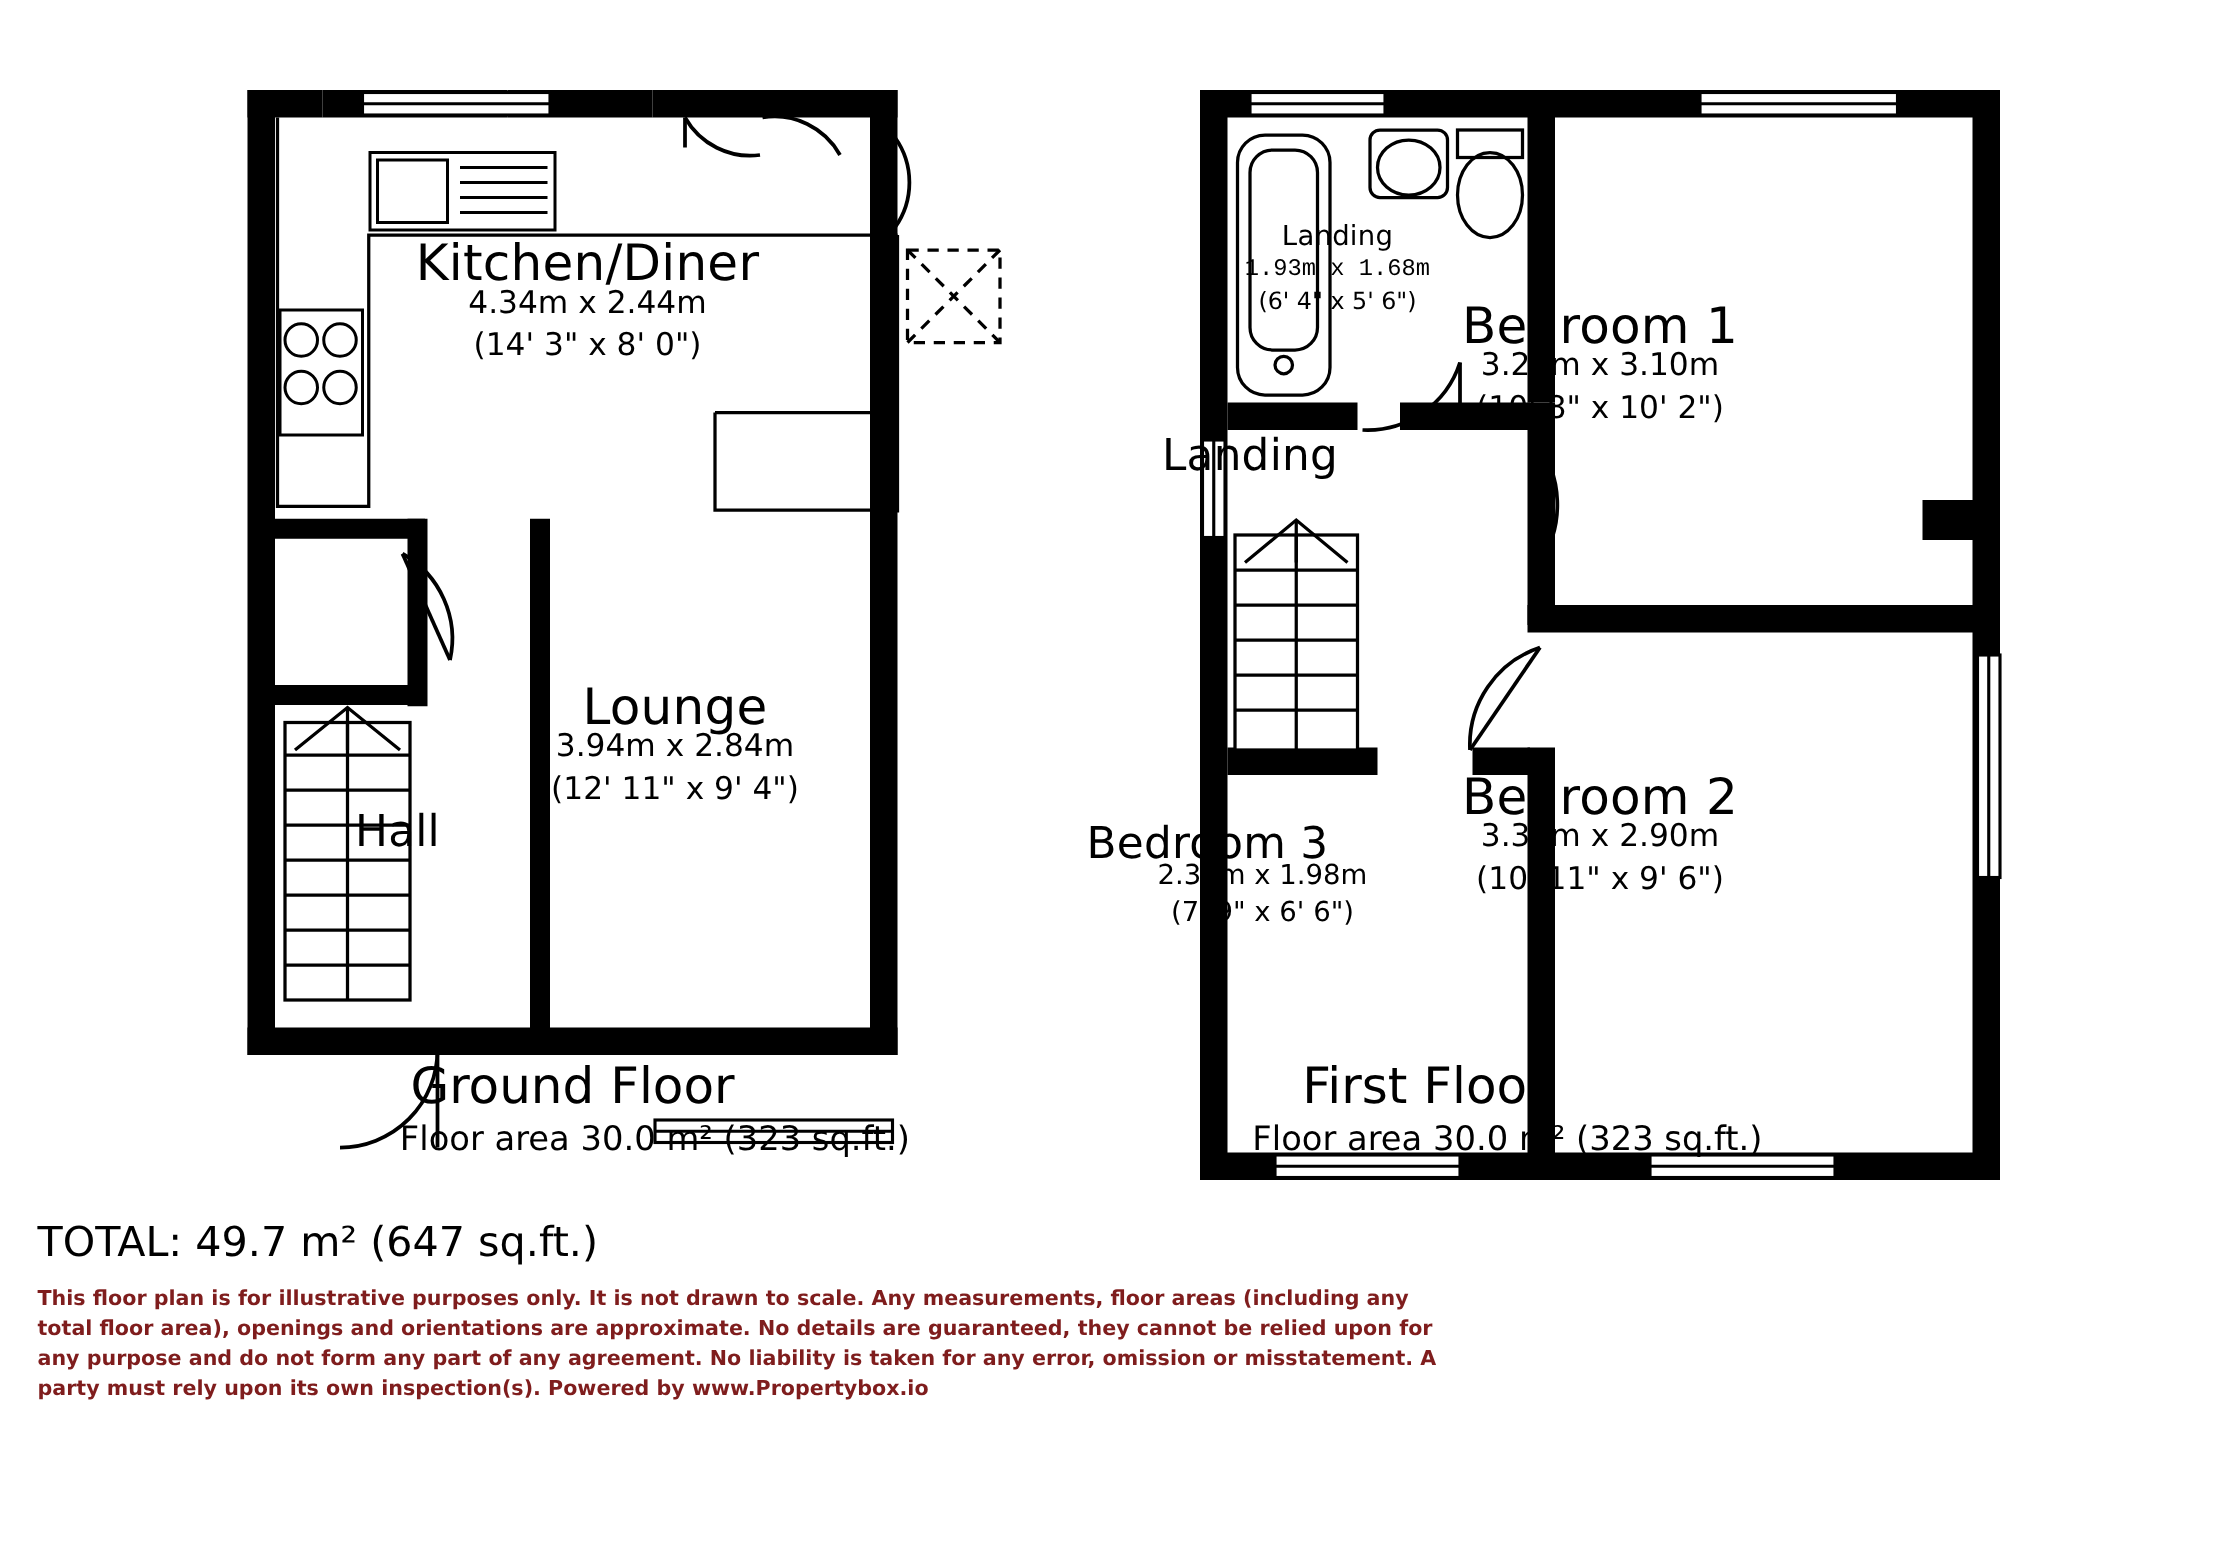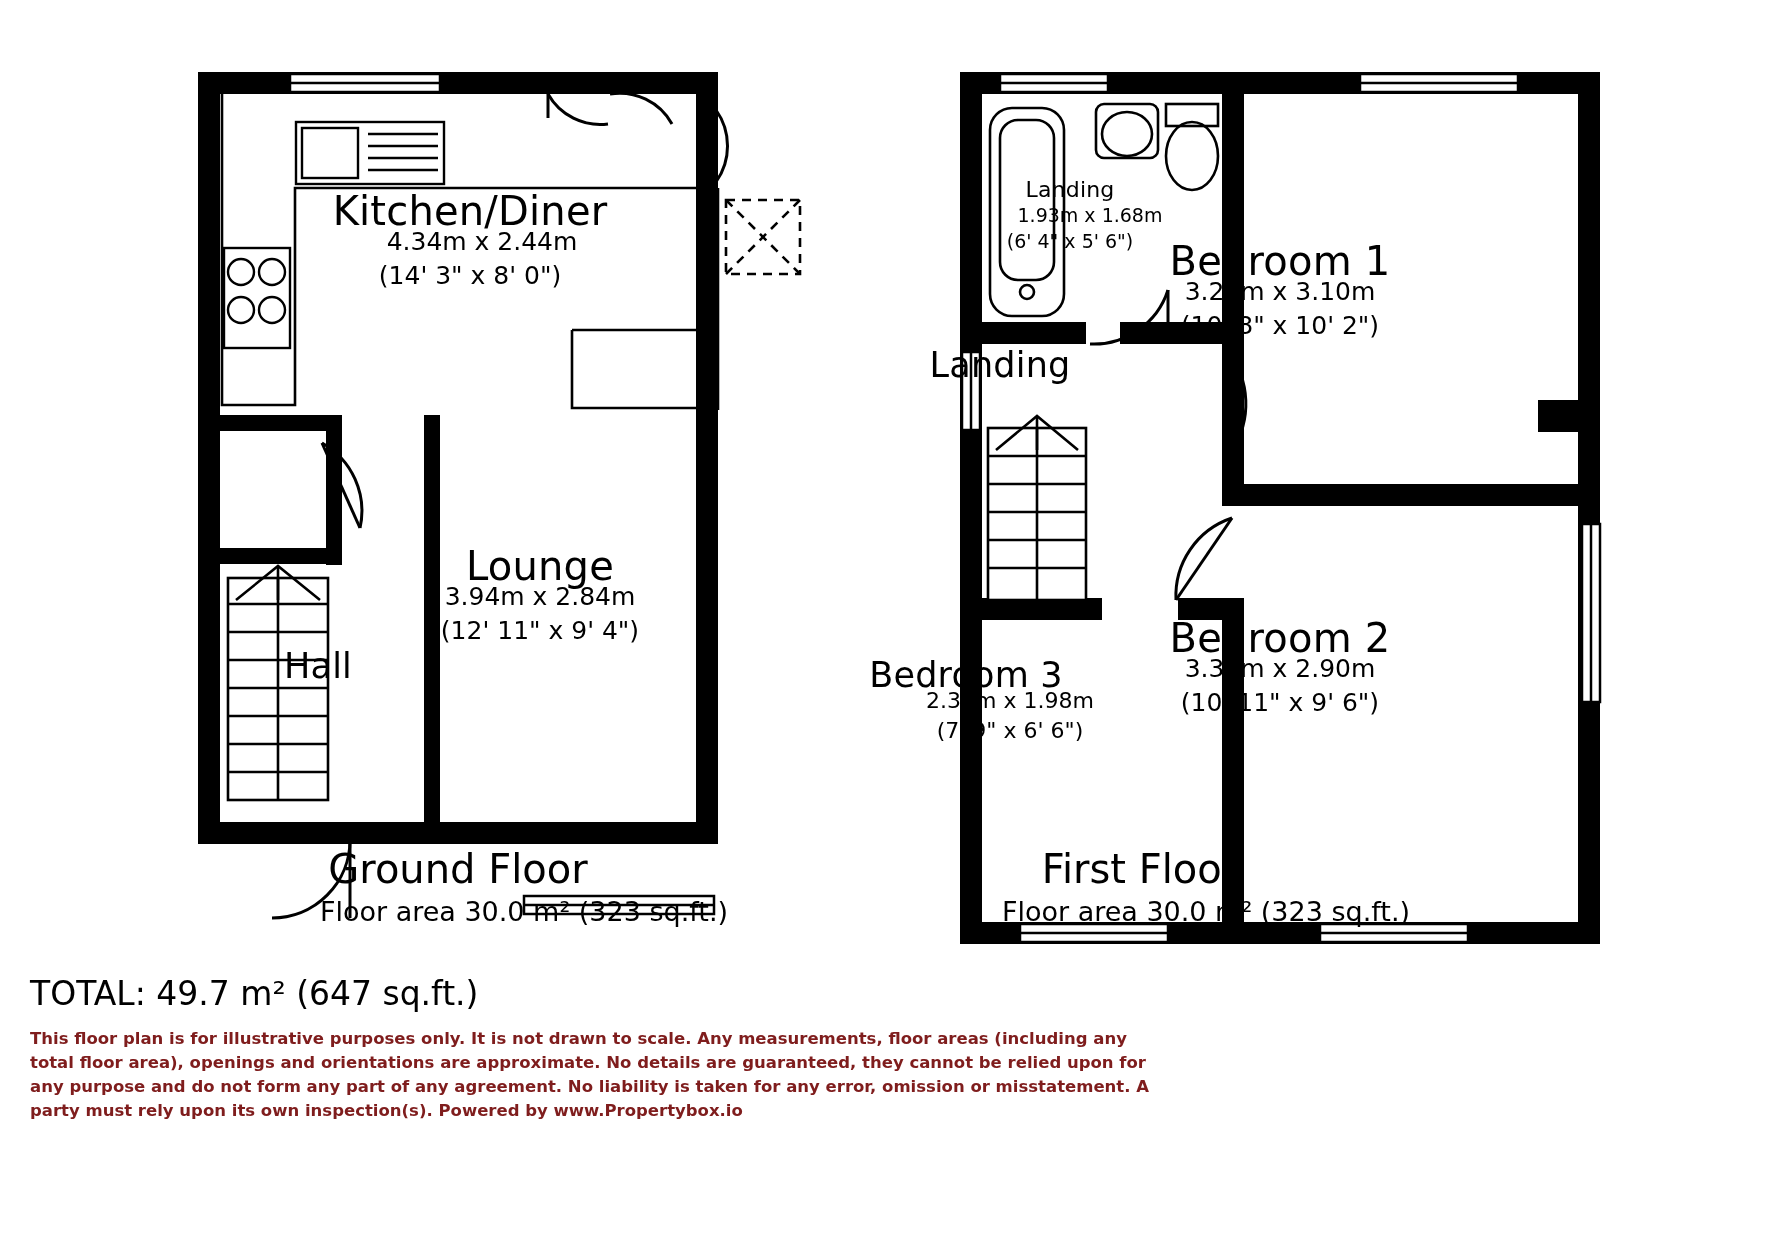--- a/index.html
+++ b/index.html
@@ -257,34 +257,34 @@
       <line x1="988" y1="540" x2="1086" y2="540"></line>
       <line x1="988" y1="568" x2="1086" y2="568"></line>
       <line x1="1037" y1="428" x2="1037" y2="600"></line>
       <path d="M996,450 L1037,416 L1078,450"></path>
       <line x1="1037" y1="416" x2="1037" y2="450"></line>
     </g>
   </g>
 </svg>
 
 <div class="label room-name" style="left:290px; top:186px; width:360px;">Kitchen/Diner</div>
-<div class="label room-dim" style="left:302px; top:226px; width:360px;">4.34m x 2.44m</div>
+<div class="label room-dim" style="left:290px; top:226px; width:360px;">4.34m x 2.44m</div>
 <div class="label room-dim" style="left:290px; top:260px; width:360px;">(14' 3" x 8' 0")</div>
 
 <div class="label room-name" style="left:390px; top:541px; width:300px;">Lounge</div>
 <div class="label room-dim" style="left:390px; top:581px; width:300px;">3.94m x 2.84m</div>
 <div class="label room-dim" style="left:390px; top:615px; width:300px;">(12' 11" x 9' 4")</div>
 
 <div class="label room-name small" style="left:258px; top:644px; width:120px;">Hall</div>
 
 <div class="floor-title" style="position:absolute; left:228px; top:846px; width:460px;">Ground Floor</div>
 <div class="floor-area" style="position:absolute; left:188px; top:896px; width:540px;">Floor area 30.0 m² (323 sq.ft.)</div>
 
 <div class="label room-name tiny" style="left:920px; top:176px; width:300px;">Landing</div>
-<div class="label room-dim tiny" style="left:940px; top:204px; width:300px;">1.93m x 1.68m</div>
+<div class="label room-dim tiny" style="left:920px; top:204px; width:300px;font-family:Liberation Mono, monospace;">1.93m x 1.68m</div>
 <div class="label room-dim tiny" style="left:920px; top:230px; width:300px;">(6' 4" x 5' 6")</div>
 
 <div class="label room-name" style="left:1080px; top:236px; width:400px;">Bedroom 1</div>
 <div class="label room-dim" style="left:1080px; top:276px; width:400px;">3.25m x 3.10m</div>
 <div class="label room-dim" style="left:1080px; top:310px; width:400px;">(10' 8" x 10' 2")</div>
 
 <div class="label room-name small" style="left:880px; top:343px; width:240px;">Landing</div>
 
 <div class="label room-name" style="left:1080px; top:613px; width:400px;">Bedroom 2</div>
 <div class="label room-dim" style="left:1080px; top:653px; width:400px;">3.33m x 2.90m</div>

